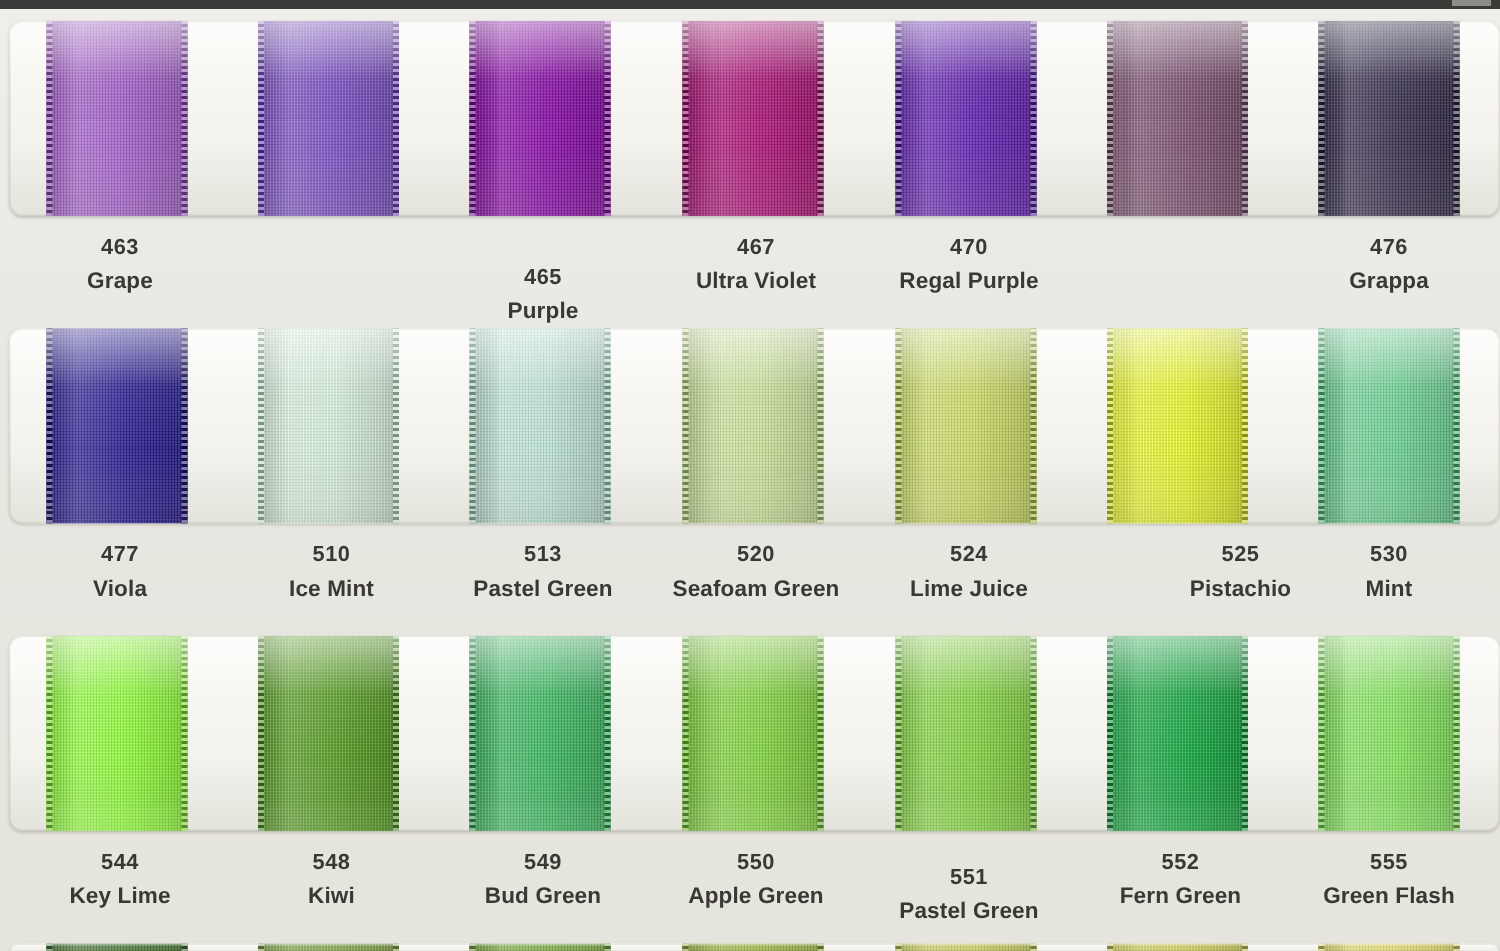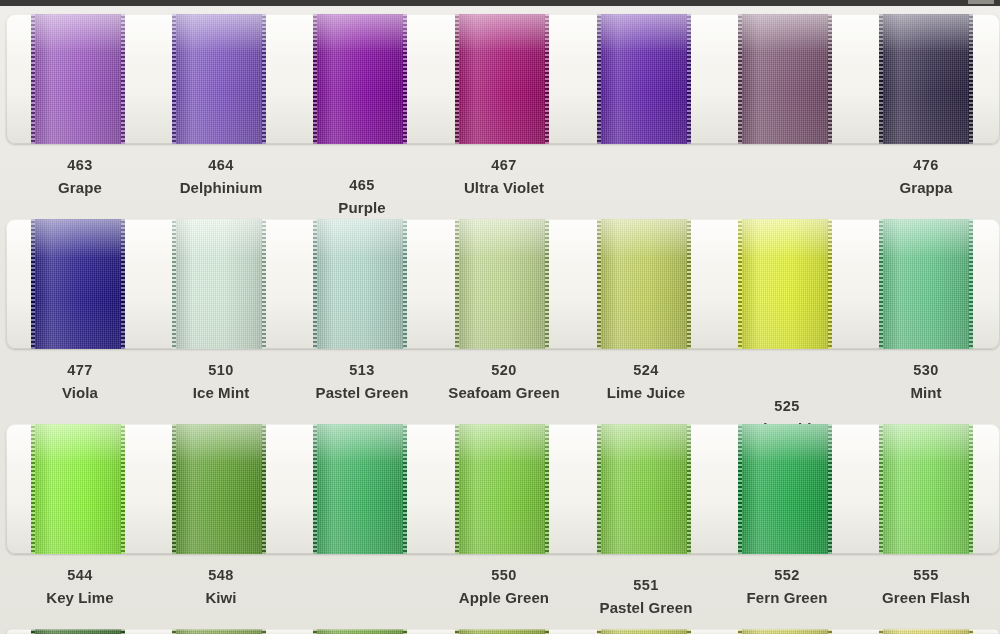--- a/index.html
+++ b/index.html
@@ -184,31 +184,31 @@
             <div class="selvedge l" style="background: repeating-linear-gradient(0deg, rgba(255, 255, 255, 0.45) 0px, rgba(255, 255, 255, 0.45) 2px, rgba(0, 0, 0, 0.35) 2px, rgba(0, 0, 0, 0.35) 4px) rgb(32, 26, 51);"></div>
             <div class="selvedge r" style="background: repeating-linear-gradient(0deg, rgba(255, 255, 255, 0.45) 0px, rgba(255, 255, 255, 0.45) 2px, rgba(0, 0, 0, 0.35) 2px, rgba(0, 0, 0, 0.35) 4px) rgb(32, 26, 51);"></div>
           </div>
           <div class="card-sheen"></div>
         </div>
         <div class="labels" style="top: 158px; position: absolute;">
           <div class="label" style="left: -15px; width: 190px;">
             <span class="code">463</span>
             <span class="name">Grape</span>
           </div>
-          <div class="label" style="left: 126px; width: 190px;">
-            <span class="code">464</span>
-            <span class="name">Delphinium</span>
-          </div>
           <div class="label" style="left: 267px; width: 190px; margin-top: 20px;">
             <span class="code">465</span>
             <span class="name">Purple</span>
           </div>
           <div class="label" style="left: 409px; width: 190px;">
             <span class="code">467</span>
             <span class="name">Ultra Violet</span>
+          </div>
+          <div class="label" style="left: 551px; width: 190px;">
+            <span class="code">470</span>
+            <span class="name">Regal Purple</span>
           </div>
           <div class="label" style="left: 831px; width: 190px;">
             <span class="code">476</span>
             <span class="name">Grappa</span>
           </div>
         </div>
       </div>
       <div class="row" style="top: 0px;">
         <div class="card" style="top: 219px; height: 130px;">
           <div class="swatch" style="left: 25px; width: 94px; background: rgb(29, 17, 136);">
@@ -262,21 +262,21 @@
             <span class="name">Pastel Green</span>
           </div>
           <div class="label" style="left: 409px; width: 190px;">
             <span class="code">520</span>
             <span class="name">Seafoam Green</span>
           </div>
           <div class="label" style="left: 551px; width: 190px;">
             <span class="code">524</span>
             <span class="name">Lime Juice</span>
           </div>
-          <div class="label" style="left: 692px; width: 190px; margin-top: 36px;">
+          <div class="label" style="left: 732px; width: 190px;">
             <span class="code">525</span>
             <span class="name">Pistachio</span>
           </div>
           <div class="label" style="left: 831px; width: 190px;">
             <span class="code">530</span>
             <span class="name">Mint</span>
           </div>
         </div>
       </div>
       <div class="row" style="top: 0px;">
@@ -320,20 +320,24 @@
         </div>
         <div class="labels" style="top: 568px; position: absolute;">
           <div class="label" style="left: -15px; width: 190px;">
             <span class="code">544</span>
             <span class="name">Key Lime</span>
           </div>
           <div class="label" style="left: 126px; width: 190px;">
             <span class="code">548</span>
             <span class="name">Kiwi</span>
           </div>
+          <div class="label" style="left: 267px; width: 190px;">
+            <span class="code">549</span>
+            <span class="name">Bud Green</span>
+          </div>
           <div class="label" style="left: 409px; width: 190px;">
             <span class="code">550</span>
             <span class="name">Apple Green</span>
           </div>
           <div class="label" style="left: 551px; width: 190px; margin-top: 10px;">
             <span class="code">551</span>
             <span class="name">Pastel Green</span>
           </div>
           <div class="label" style="left: 692px; width: 190px;">
             <span class="code">552</span>

